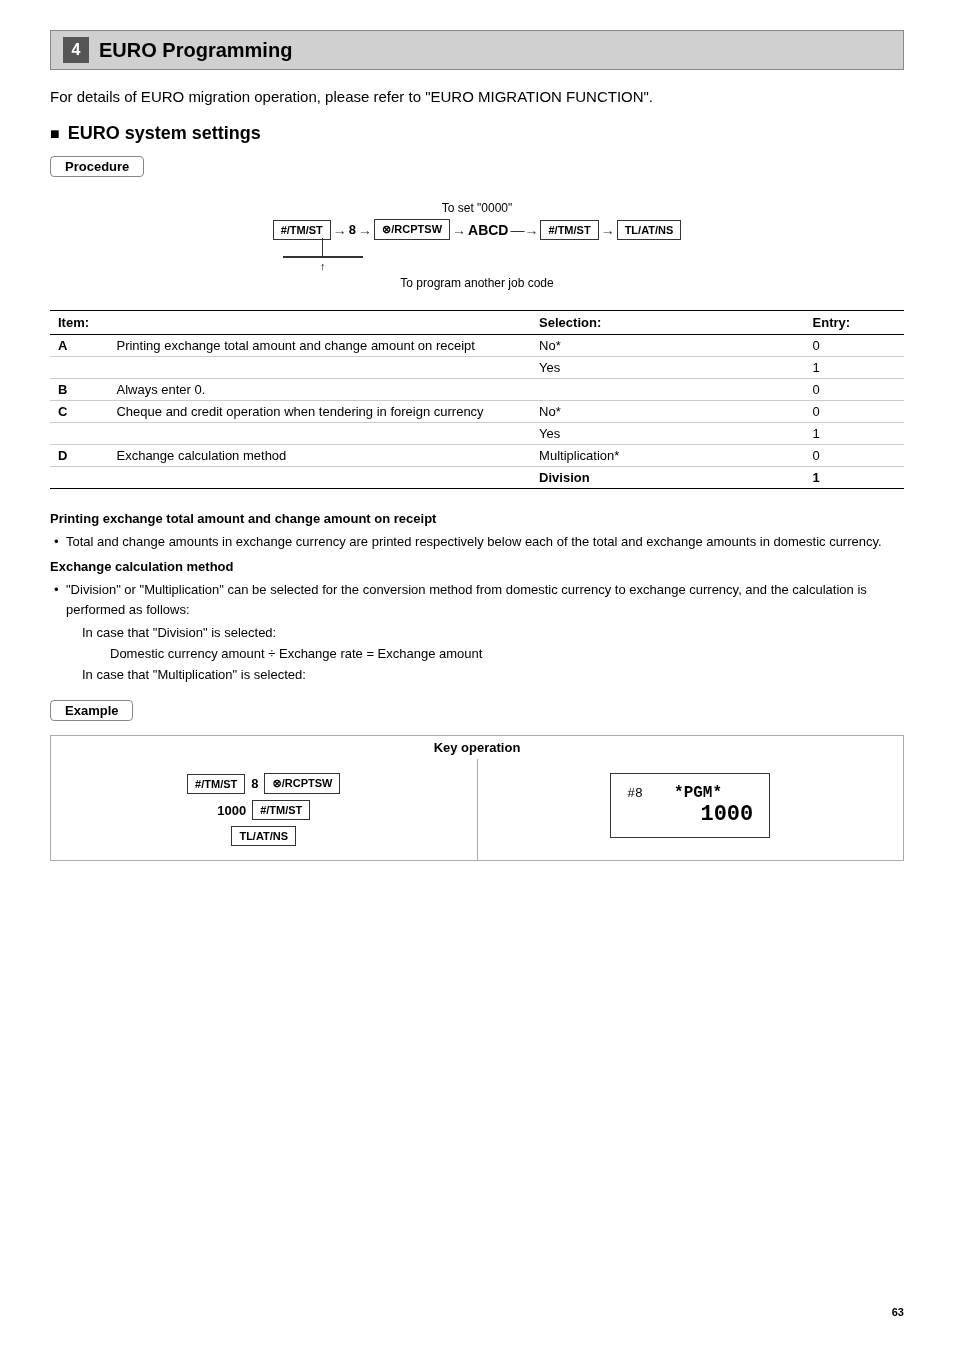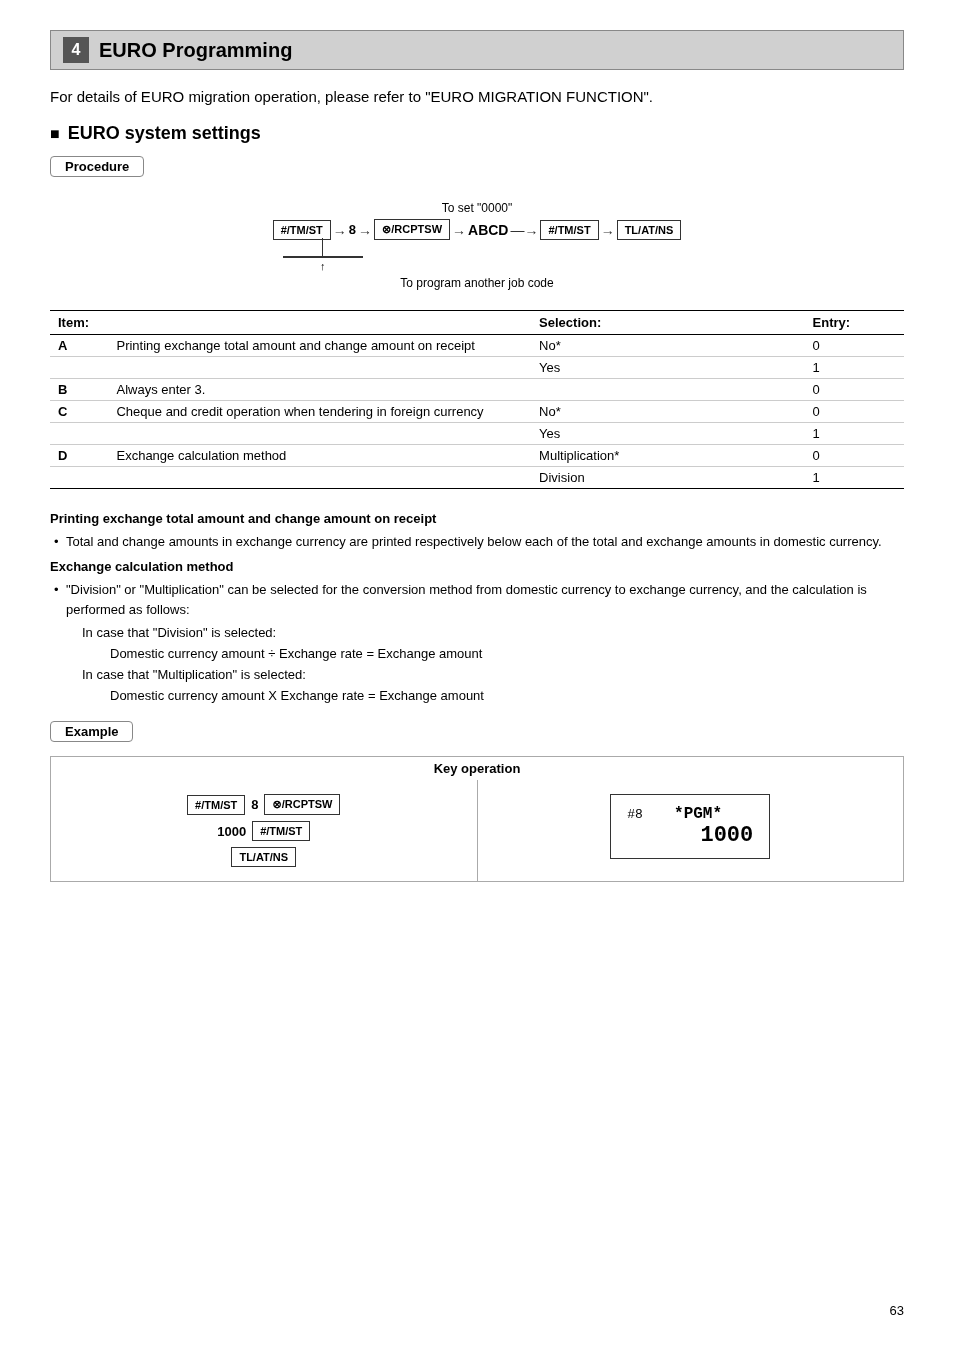--- a/index.html
+++ b/index.html
@@ -99,20 +99,21 @@
       text-align: left;
       font-weight: bold;
     }
     .data-table td {
       padding: 3px 8px;
       border-bottom: 1px solid #ccc;
       vertical-align: top;
     }
     .data-table tr:last-child td {
       border-bottom: 1.5px solid #000;
+      font-weight: bold;
     }
     .col-item { width: 38px; font-weight: bold; }
     .col-desc { width: 340px; }
     .col-sel { width: 220px; }
     .col-entry { width: 80px; }
 
     
     .notes-section {
       margin-bottom: 18px;
     }
@@ -217,22 +218,22 @@
     .print-num {
       font-size: 22px;
       font-weight: bold;
     }
 
     
     .page-number {
       position: absolute;
       bottom: 30px;
       right: 50px;
-      font-size: 13px;
-      font-weight: normal;
+      font-size: 11px;
+      font-weight: bold;
     }
 
     
     .flow-wrapper {
       display: flex;
       flex-direction: column;
       align-items: center;
       margin: 10px 0 20px 0;
     }
     .flow-top-label {
@@ -321,21 +322,21 @@
         <td class="col-entry">0</td>
       </tr>
       <tr>
         <td class="col-item" style="font-weight: bold;"></td>
         <td class="col-desc"></td>
         <td class="col-sel">Yes</td>
         <td class="col-entry">1</td>
       </tr>
       <tr>
         <td class="col-item" style="font-weight: bold;">B</td>
-        <td class="col-desc">Always enter 3.</td>
+        <td class="col-desc">Always enter 0.</td>
         <td class="col-sel"></td>
         <td class="col-entry">0</td>
       </tr>
       <tr>
         <td class="col-item" style="font-weight: bold;">C</td>
         <td class="col-desc">Cheque and credit operation when tendering in foreign currency</td>
         <td class="col-sel">No*</td>
         <td class="col-entry">0</td>
       </tr>
       <tr>
@@ -362,21 +363,20 @@
 
 <div class="notes-section">
   <p class="bold-title">Printing exchange total amount and change amount on receipt</p>
   <p class="bullet-item">Total and change amounts in exchange currency are printed respectively below each of the total and exchange amounts in domestic currency.</p>
 
   <p class="bold-title" style="margin-top:8px;">Exchange calculation method</p>
   <p class="bullet-item">"Division" or "Multiplication" can be selected for the conversion method from domestic currency to exchange currency, and the calculation is performed as follows:</p>
   <p class="indent">In case that "Division" is selected:</p>
   <p class="indent2">Domestic currency amount ÷ Exchange rate = Exchange amount</p>
   <p class="indent">In case that "Multiplication" is selected:</p>
-  <p class="indent2">Domestic currency amount X Exchange rate = Exchange amount</p>
 </div>
 
 
 <div class="example-area">
   <div class="badge">Example</div>
 
   
   <div class="example-header">
     <div class="example-header-cell">
       <span>Key operation</span>

